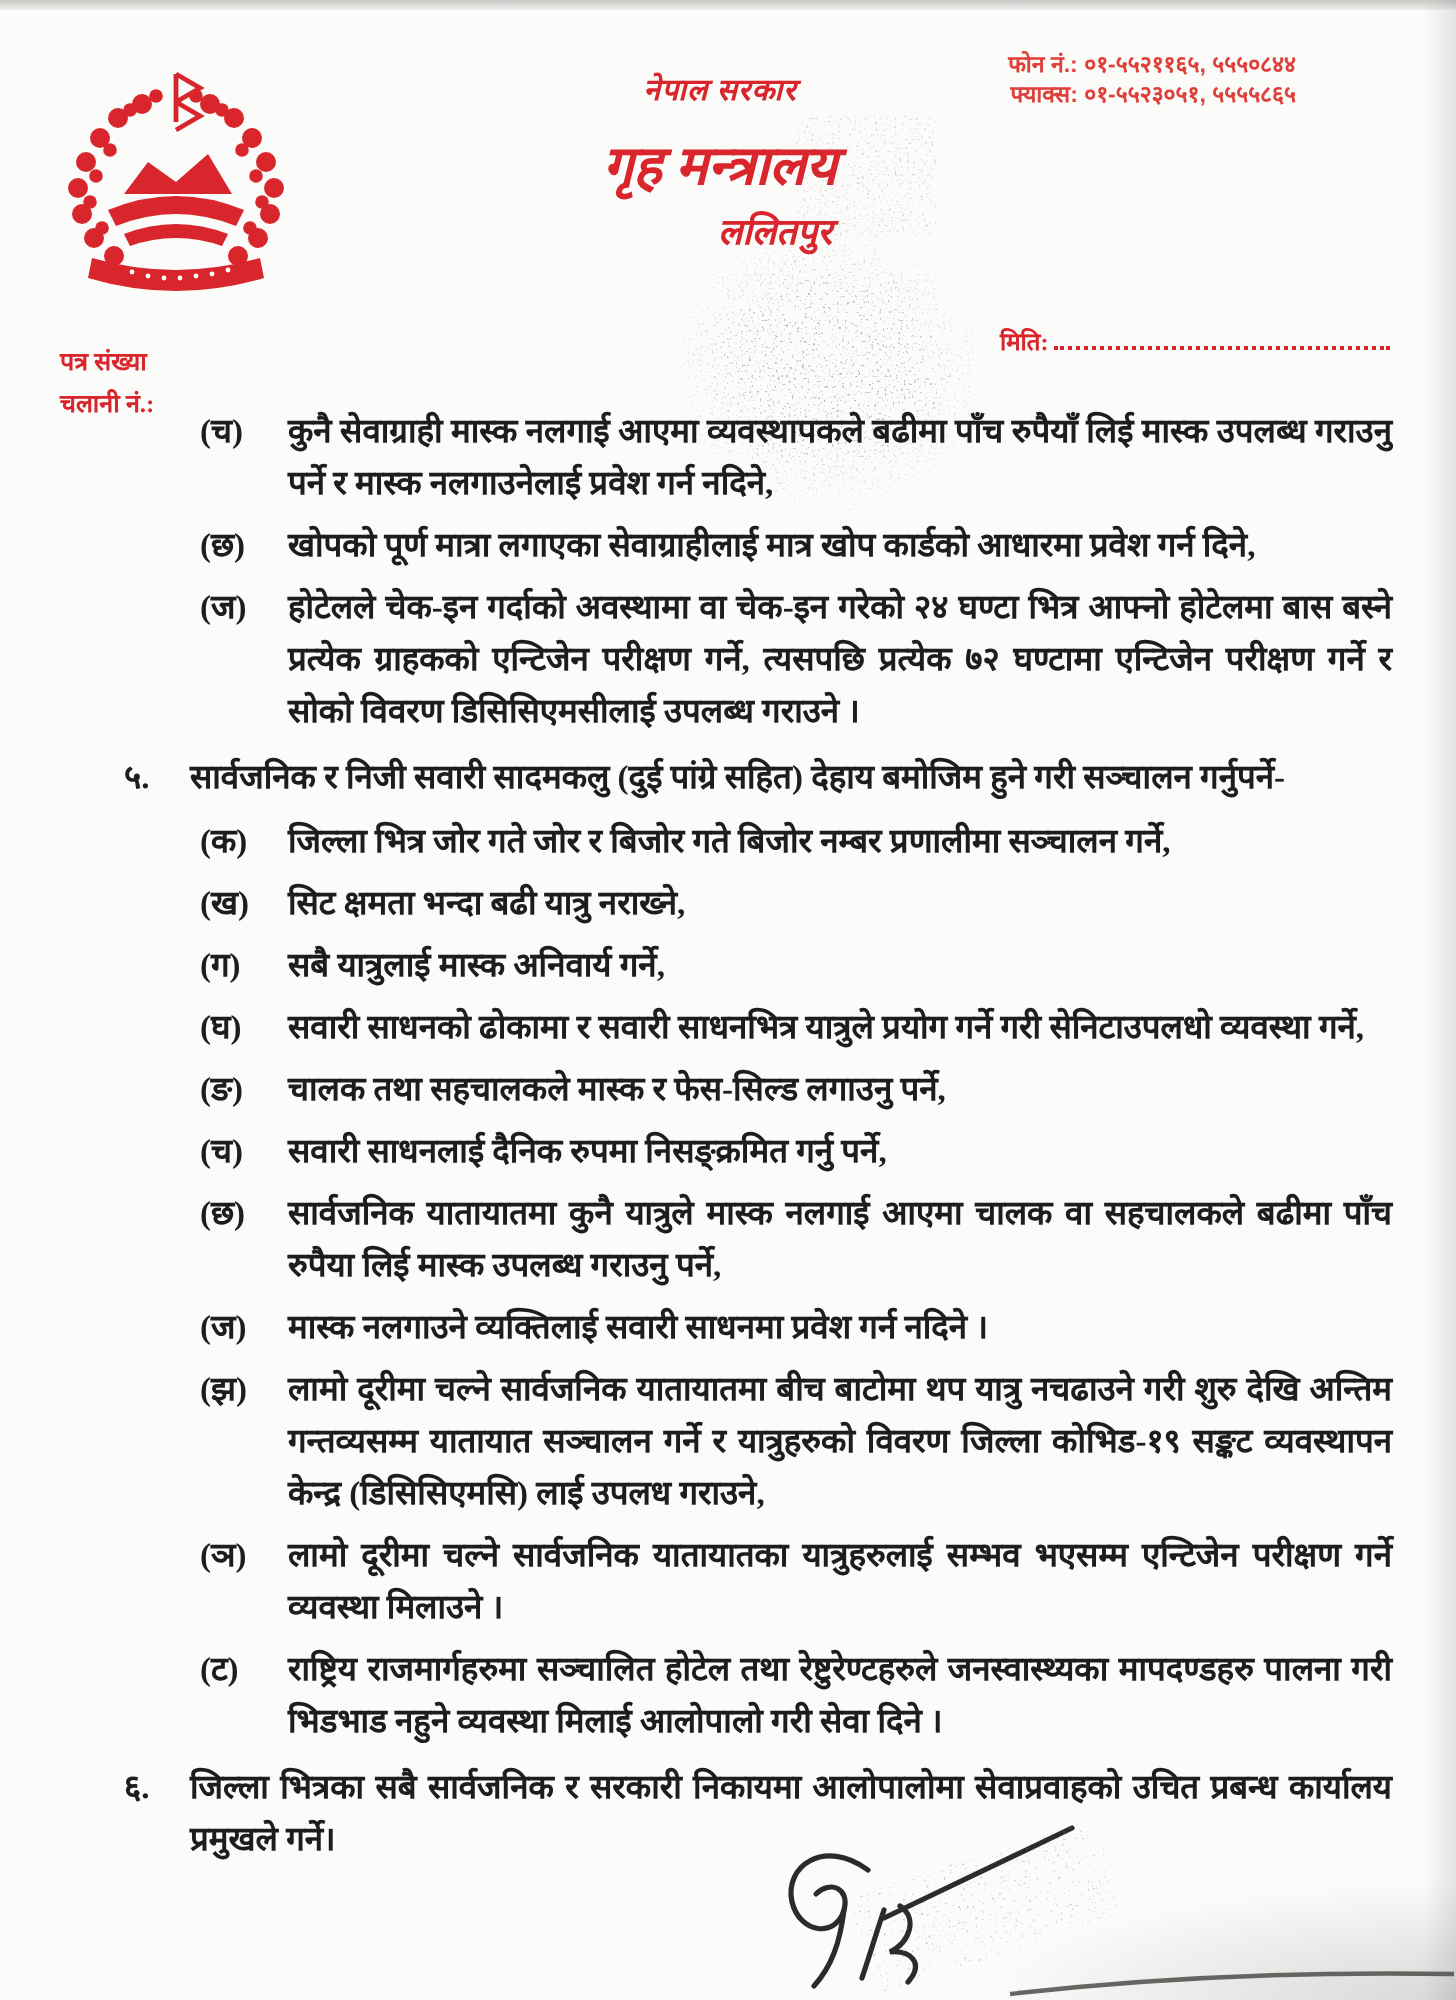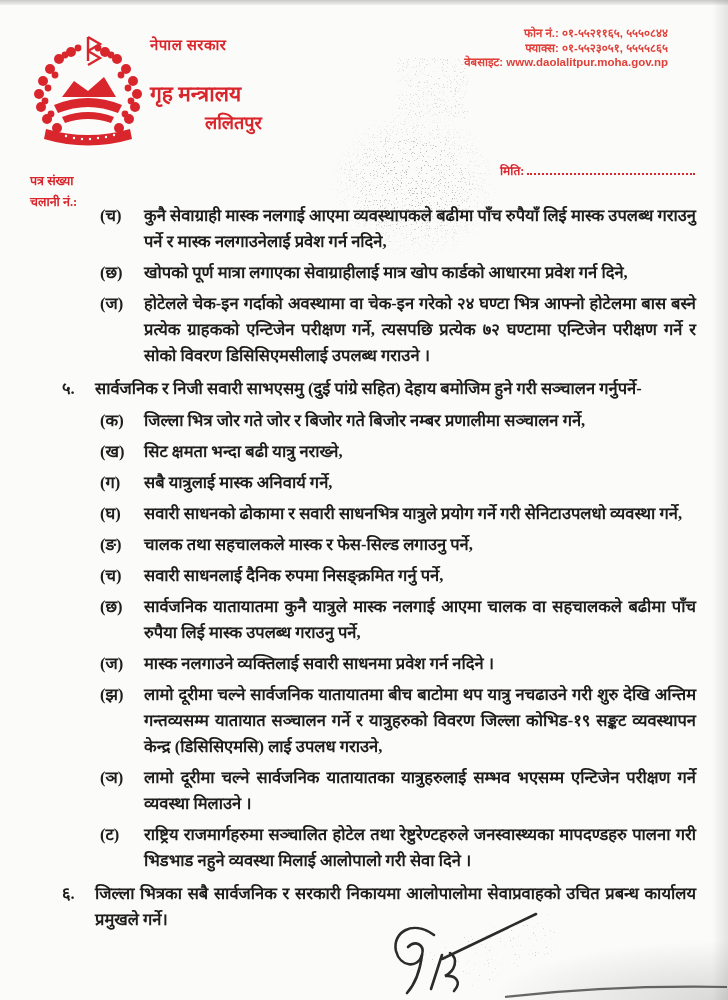--- a/index.html
+++ b/index.html
@@ -11,26 +11,26 @@
   
   .scan-top-edge{position:absolute;left:0;top:0;width:728px;height:5px;
     background:linear-gradient(#c9c9c7,#efefec);}
   .scan-right-edge{position:absolute;right:0;top:0;width:16px;height:1000px;
     background:linear-gradient(to right, rgba(0,0,0,0), rgba(120,120,118,.18));}
   .scan-bottom-right{position:absolute;right:0;bottom:0;width:240px;height:60px;
     background:radial-gradient(ellipse at 100% 100%, rgba(110,110,108,.25), rgba(0,0,0,0) 70%);}
   
   .red{color:#d8262c;}
   .emblem{position:absolute;left:28px;top:32px;width:120px;height:122px;}
-  .hdr-center{position:absolute;left:150px;top:34px;width:420px;text-align:left;}
+  .hdr-center{position:absolute;left:150px;top:34px;width:420px;text-align:center;font-style:italic;}
   .gov-line{font-size:15px;font-weight:bold;letter-spacing:.5px;}
-  .ministry-line{font-size:21px;font-weight:bold;margin-top:25px;}
+  .ministry-line{font-size:27px;font-weight:bold;margin-top:8px;}
   .office-line{font-size:35px;font-weight:bold;margin-top:4px;letter-spacing:1px;white-space:nowrap;}
   .district-line{font-size:18px;font-weight:bold;margin-top:3px;padding-left:55px;}
-  .contact{position:absolute;right:60px;top:26px;text-align:right;
+  .contact{position:absolute;right:80px;top:26px;text-align:right;
     font-size:11.5px;line-height:14.5px;font-weight:bold;
     font-family:"Liberation Sans","DejaVu Sans",sans-serif;color:#e0403a;}
   .refs{position:absolute;left:30px;top:171px;font-size:12.5px;line-height:21px;font-weight:bold;}
   .dateline{position:absolute;left:500px;top:162px;font-size:12px;font-weight:bold;white-space:nowrap;}
   .date-dots{display:inline-block;width:168px;border-bottom:2px dotted #d8262c;height:11px;}
   
   .stamp-main{position:absolute;left:328px;top:108px;opacity:.55;pointer-events:none;}
   .stamp-trail{position:absolute;left:398px;top:58px;opacity:.28;pointer-events:none;}
   .stamp-sig{position:absolute;left:428px;top:928px;opacity:.4;transform:rotate(-18deg);pointer-events:none;}
   
@@ -116,21 +116,20 @@
 <div class="hdr-center">
   <div class="gov-line red">नेपाल सरकार</div>
   <div class="ministry-line red">गृह मन्त्रालय</div>
   <div class="district-line red">ललितपुर</div>
 </div>
 
 <div class="contact">
 
 <div>फोन नं.: ०१-५५२११६५, ५५५०८४४</div>
     <div>फ्याक्स: ०१-५५२३०५१, ५५५५८६५</div>
-    <div>वेबसाइट: www.daolalitpur.moha.gov.np</div>
   </div>
 
 <div class="refs red">
   <div>पत्र संख्या</div>
   <div>चलानी नं.:</div>
 </div>
 
 <div class="dateline red">
   <span>मिति:</span>
   <span class="date-dots"></span>
@@ -173,21 +172,21 @@
       </div>
 
       <div class="item">
         <span class="lab">(ज)</span>
         <span class="txt">होटेलले चेक-इन गर्दाको अवस्थामा वा चेक-इन गरेको २४ घण्टा भित्र आफ्नो होटेलमा बास बस्ने प्रत्येक ग्राहकको एन्टिजेन परीक्षण गर्ने, त्यसपछि प्रत्येक ७२ घण्टामा एन्टिजेन परीक्षण गर्ने र सोको विवरण डिसिसिएमसीलाई उपलब्ध गराउने ।</span>
       </div>
     </div>
 
   <div class="secrow">
     <span class="num">५.</span>
-    <span class="txt">सार्वजनिक र निजी सवारी साभएसमु (दुई पांग्रे सहित) देहाय बमोजिम हुने गरी सञ्चालन गर्नुपर्ने-</span>
+    <span class="txt">सार्वजनिक र निजी सवारी सादमकलु (दुई पांग्रे सहित) देहाय बमोजिम हुने गरी सञ्चालन गर्नुपर्ने-</span>
   </div>
 
   <div class="letters">
 
       <div class="item">
         <span class="lab">(क)</span>
         <span class="txt">जिल्ला भित्र जोर गते जोर र बिजोर गते बिजोर नम्बर प्रणालीमा सञ्चालन गर्ने,</span>
       </div>
 
       <div class="item">

